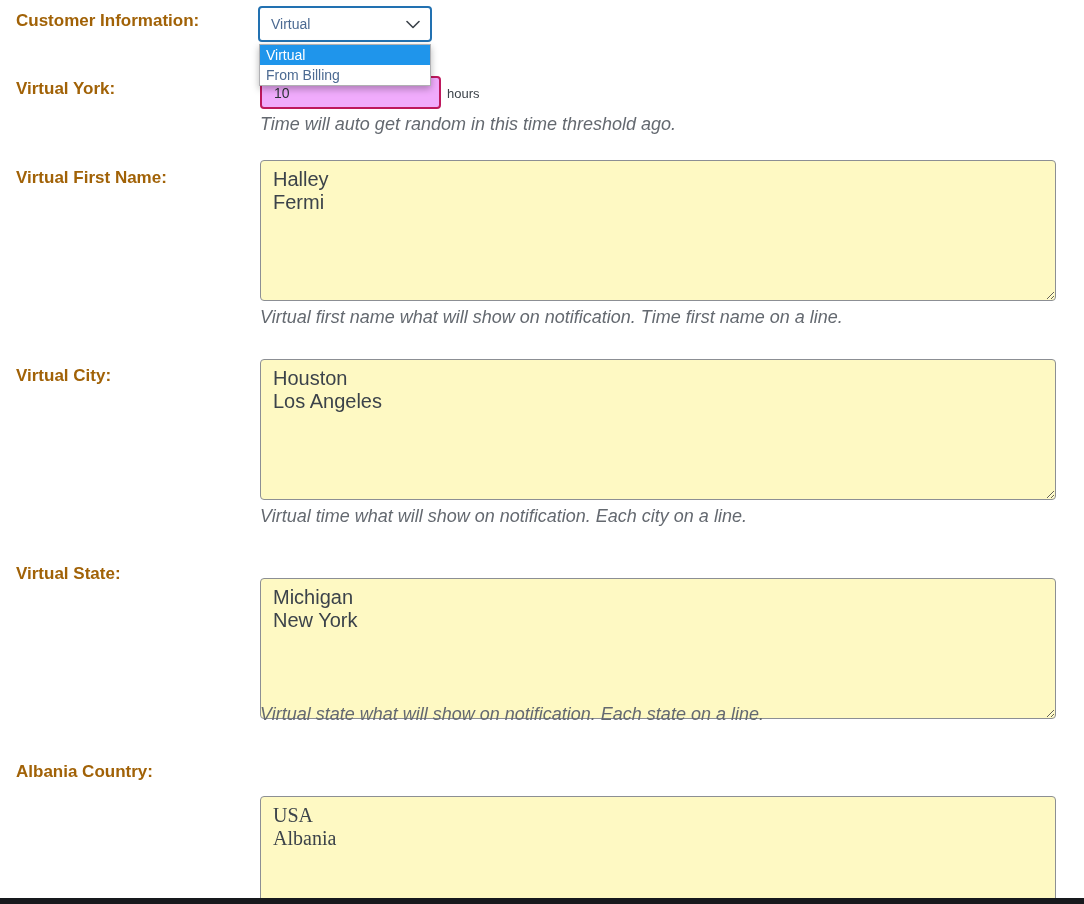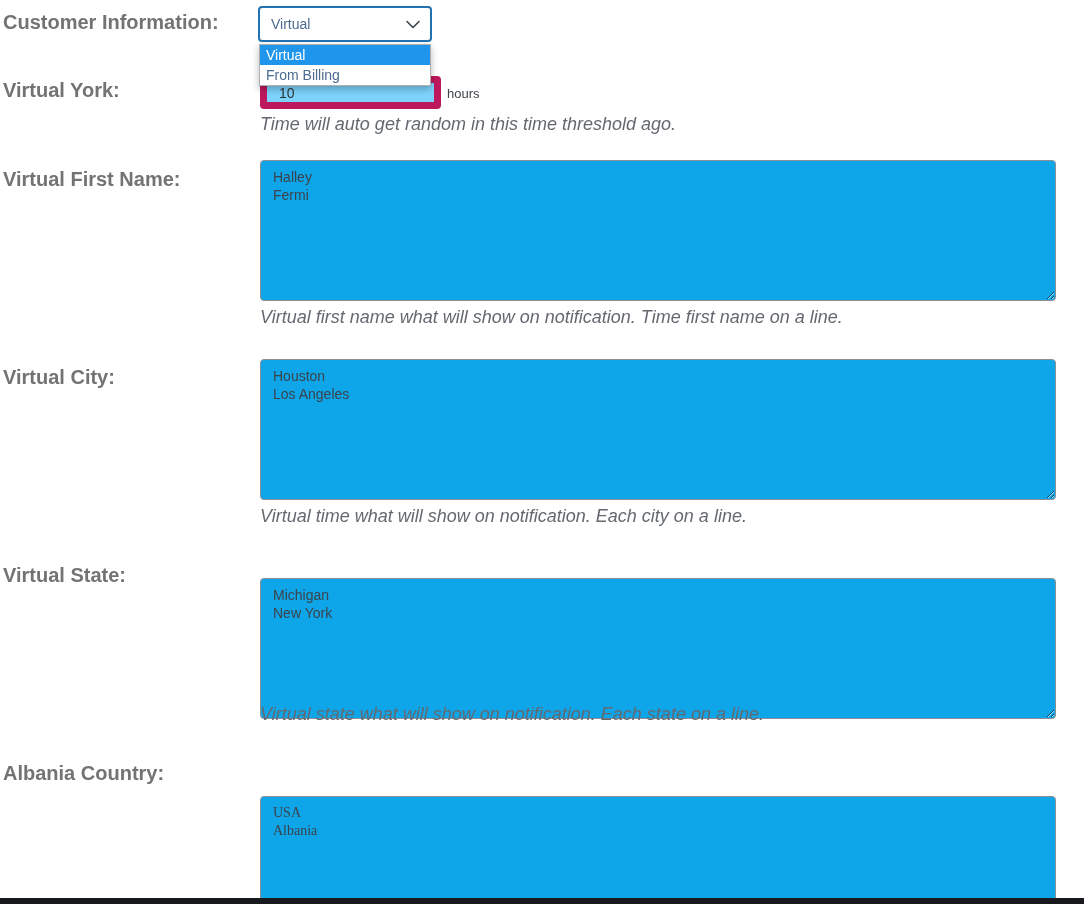--- a/index.html
+++ b/index.html
@@ -6,24 +6,24 @@
   html, body { width: 1084px; height: 904px; }
   body {
     font-family: "Liberation Sans", sans-serif;
     background: #ffffff;
     position: relative;
     overflow: hidden;
   }
   .abs { position: absolute; }
 
   .field-label {
-    font-size: 20px;
+    font-size: 17px;
     font-weight: 600;
-    color: #737373;
-    left: 3px;
+    color: #a16207;
+    left: 16px;
   }
 
   
   .select-box {
     left: 258px; top: 6px;
     width: 174px; height: 36px;
     background: #fff;
     border: 2px solid #2271b1;
     border-radius: 4px;
     display: flex;
@@ -57,27 +57,27 @@
     cursor: pointer;
   }
   .dropdown .option.selected {
     background: #1f95eb;
     color: #ffffff;
   }
 
   .text-input {
     left: 260px; top: 76px;
     width: 181px; height: 33px;
-    border: 7px solid #be185d;
+    border: 2px solid #be185d;
     border-radius: 4px;
     padding: 0 10px 0 12px;
     font-size: 14px;
     font-family: "Liberation Sans", sans-serif;
     color: #2c3338;
-    background: #7dd3fc;
+    background: #f0abfc;
     z-index: 1;
   }
   .unit {
     left: 447px; top: 84px;
     font-size: 13px;
     color: #3c434a;
     line-height: 20px;
   }
 
   .help {
@@ -87,25 +87,25 @@
     color: #646970;
     line-height: 16px;
   }
 
   .multiline {
     left: 260px;
     width: 796px; height: 141px;
     border: 1px solid #8c8f94;
     border-radius: 4px;
     padding: 7px 12px;
-    font-size: 14px;
-    line-height: 18px;
+    font-size: 20px;
+    line-height: 23px;
     font-family: "Liberation Sans", sans-serif;
     color: #3c434a;
-    background: #0ea5e9;
+    background: #fef9c3;
     resize: both;
     overflow: auto;
     outline: none;
   }
 
   .bottom-bar {
     left: 0; top: 898px;
     width: 1084px; height: 6px;
     background: #17191d;
   }

